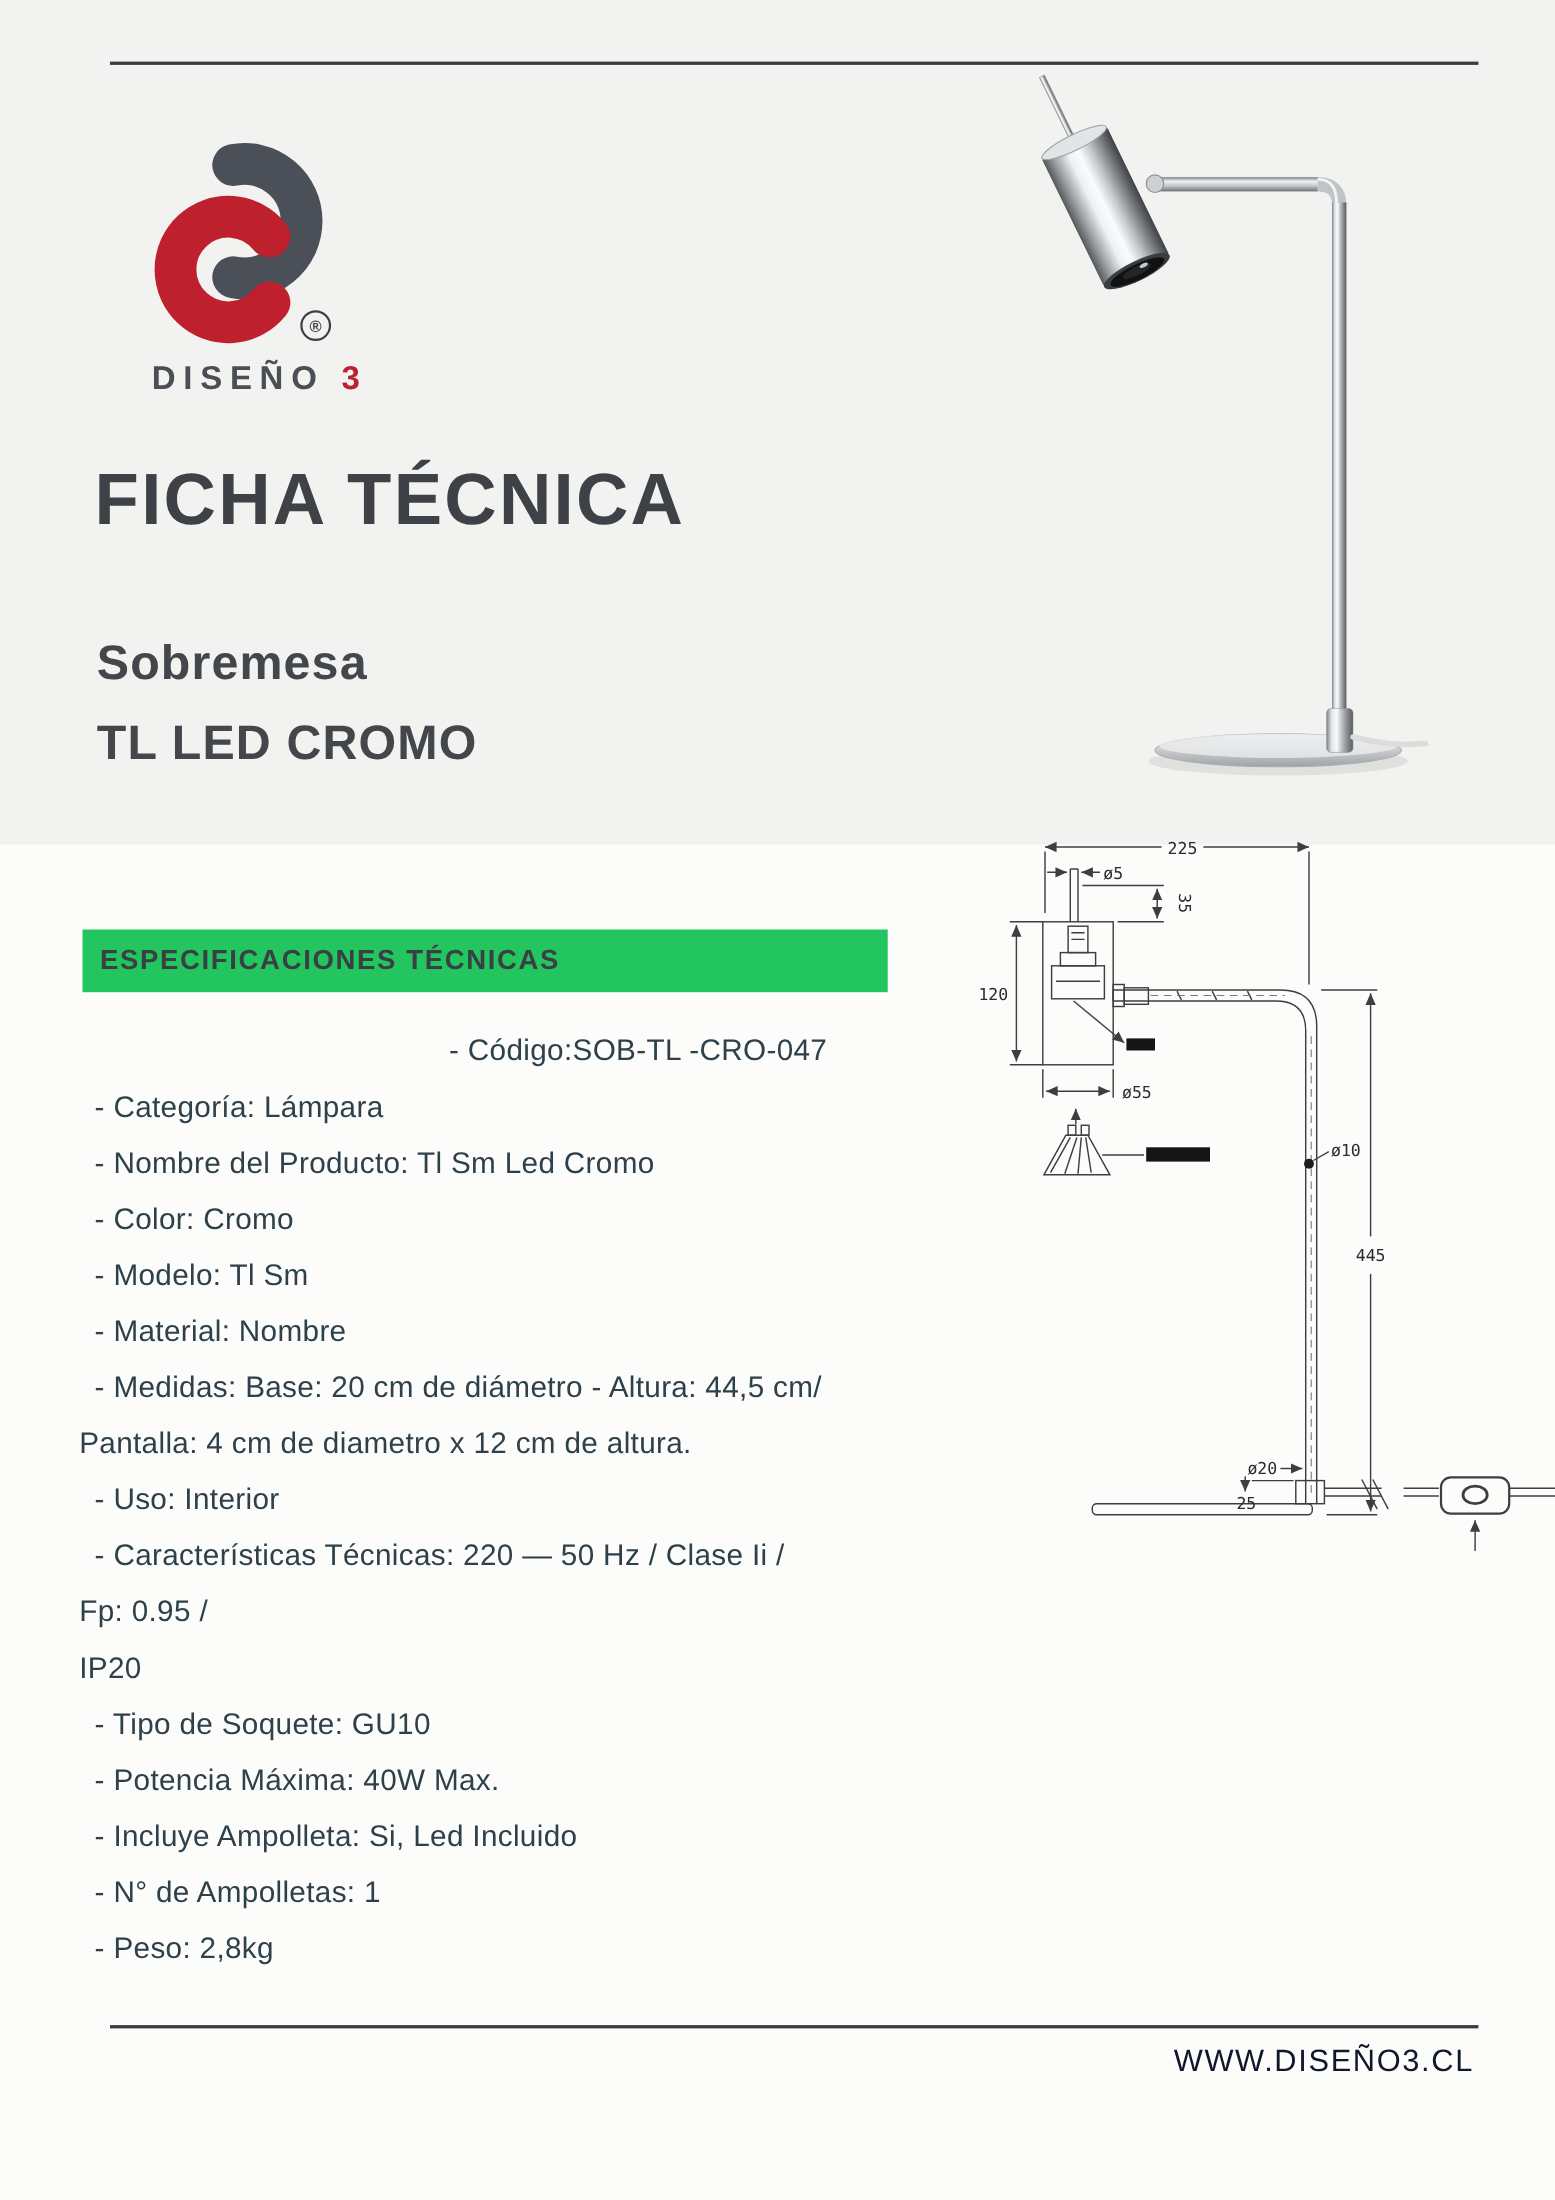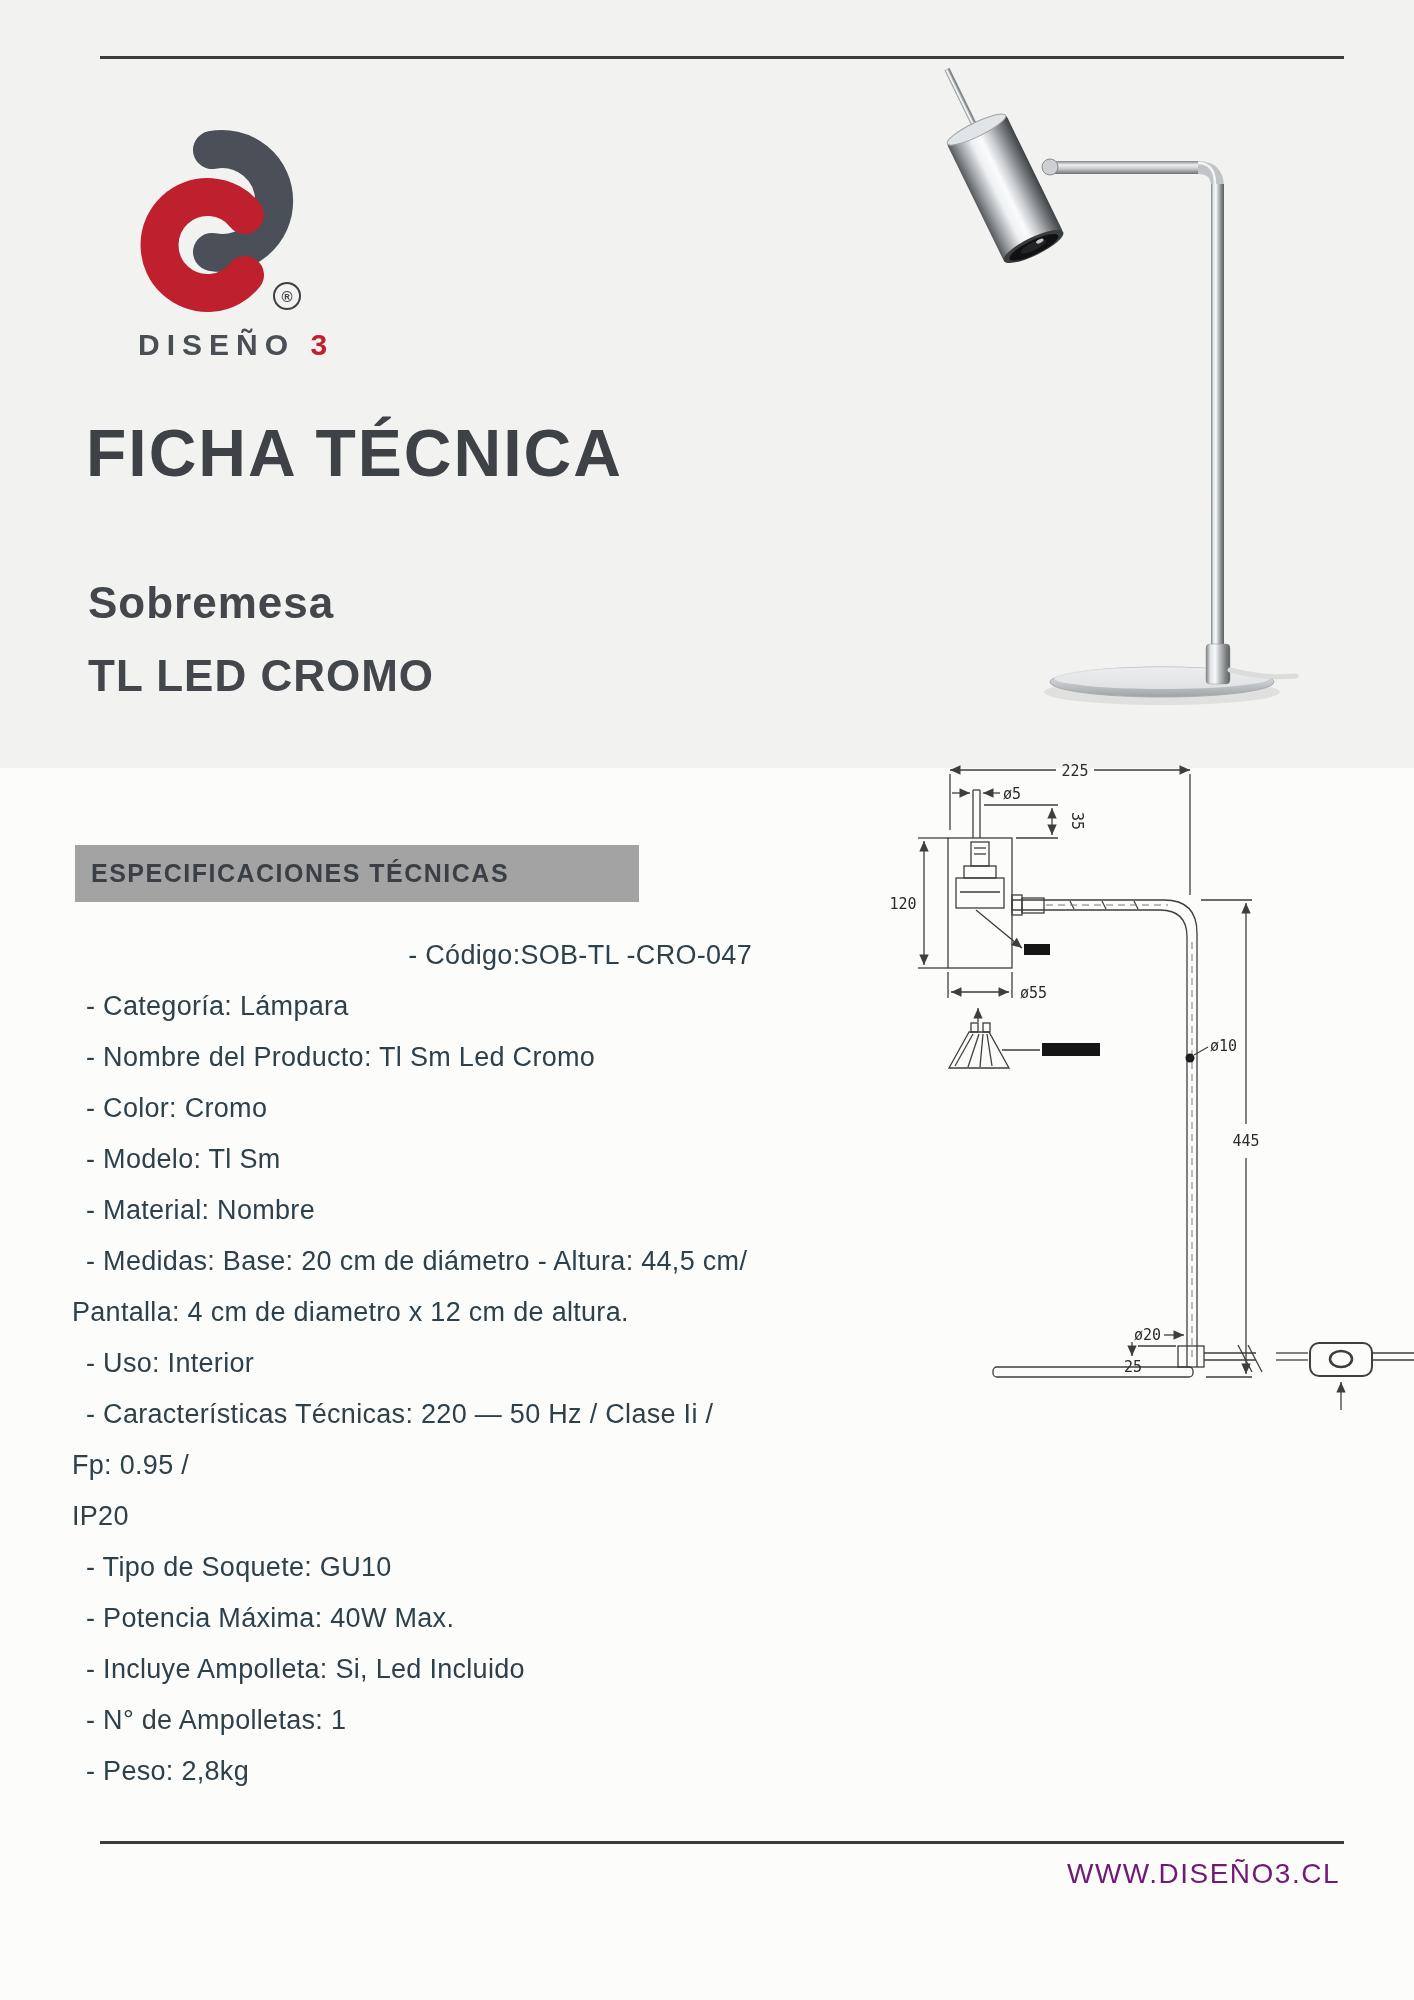--- a/index.html
+++ b/index.html
@@ -16,31 +16,31 @@
 
   .brand-text{left:138px;top:328px;font-size:30px;font-weight:600;
     letter-spacing:7px;color:#4a4e55;}
   .brand-text .num{color:#bf202d;}
 
   .page-title{left:86px;top:415px;font-size:66px;font-weight:800;
     letter-spacing:2px;color:#3e4246;}
   .subtitle{left:88px;top:566px;font-size:44px;font-weight:700;
     color:#43474c;line-height:73px;letter-spacing:1px;}
 
-  .spec-bar{left:75px;top:845px;width:564px;height:57px;background:#a3a3a3;}
+  .spec-bar{left:75px;top:845px;width:732px;height:57px;background:#22c55e;}
   .spec-bar span{display:block;padding-left:16px;line-height:57px;
     font-size:25px;font-weight:700;letter-spacing:1.5px;color:#3a3f45;}
 
   .spec-list{left:72px;top:930px;width:680px;color:#2e414a;}
   .spec-list p{margin:0;font-size:27px;line-height:51px;letter-spacing:.3px;}
   .ln{text-indent:14px;}
   .ln-first{text-indent:30px;text-align:right;}
   .ln-cont{text-indent:0;}
 
-  .footer-url{right:74px;top:1858px;font-size:28px;color:#701a75;
+  .footer-url{right:74px;top:1858px;font-size:28px;color:#0f172a;
     letter-spacing:1.5px;font-weight:400;}
 
   svg text.dim{font-family:"DejaVu Sans Mono", monospace;font-size:15px;
     fill:#2b2b2b;stroke:none;}
   svg .thin{stroke:#3e3e3e;stroke-width:1.3;fill:none;}
   svg .dash{stroke:#787878;stroke-width:1;fill:none;stroke-dasharray:7 5;}
   svg .blob{fill:#151515;stroke:none;}
 </style>
 </head>
 <body>

